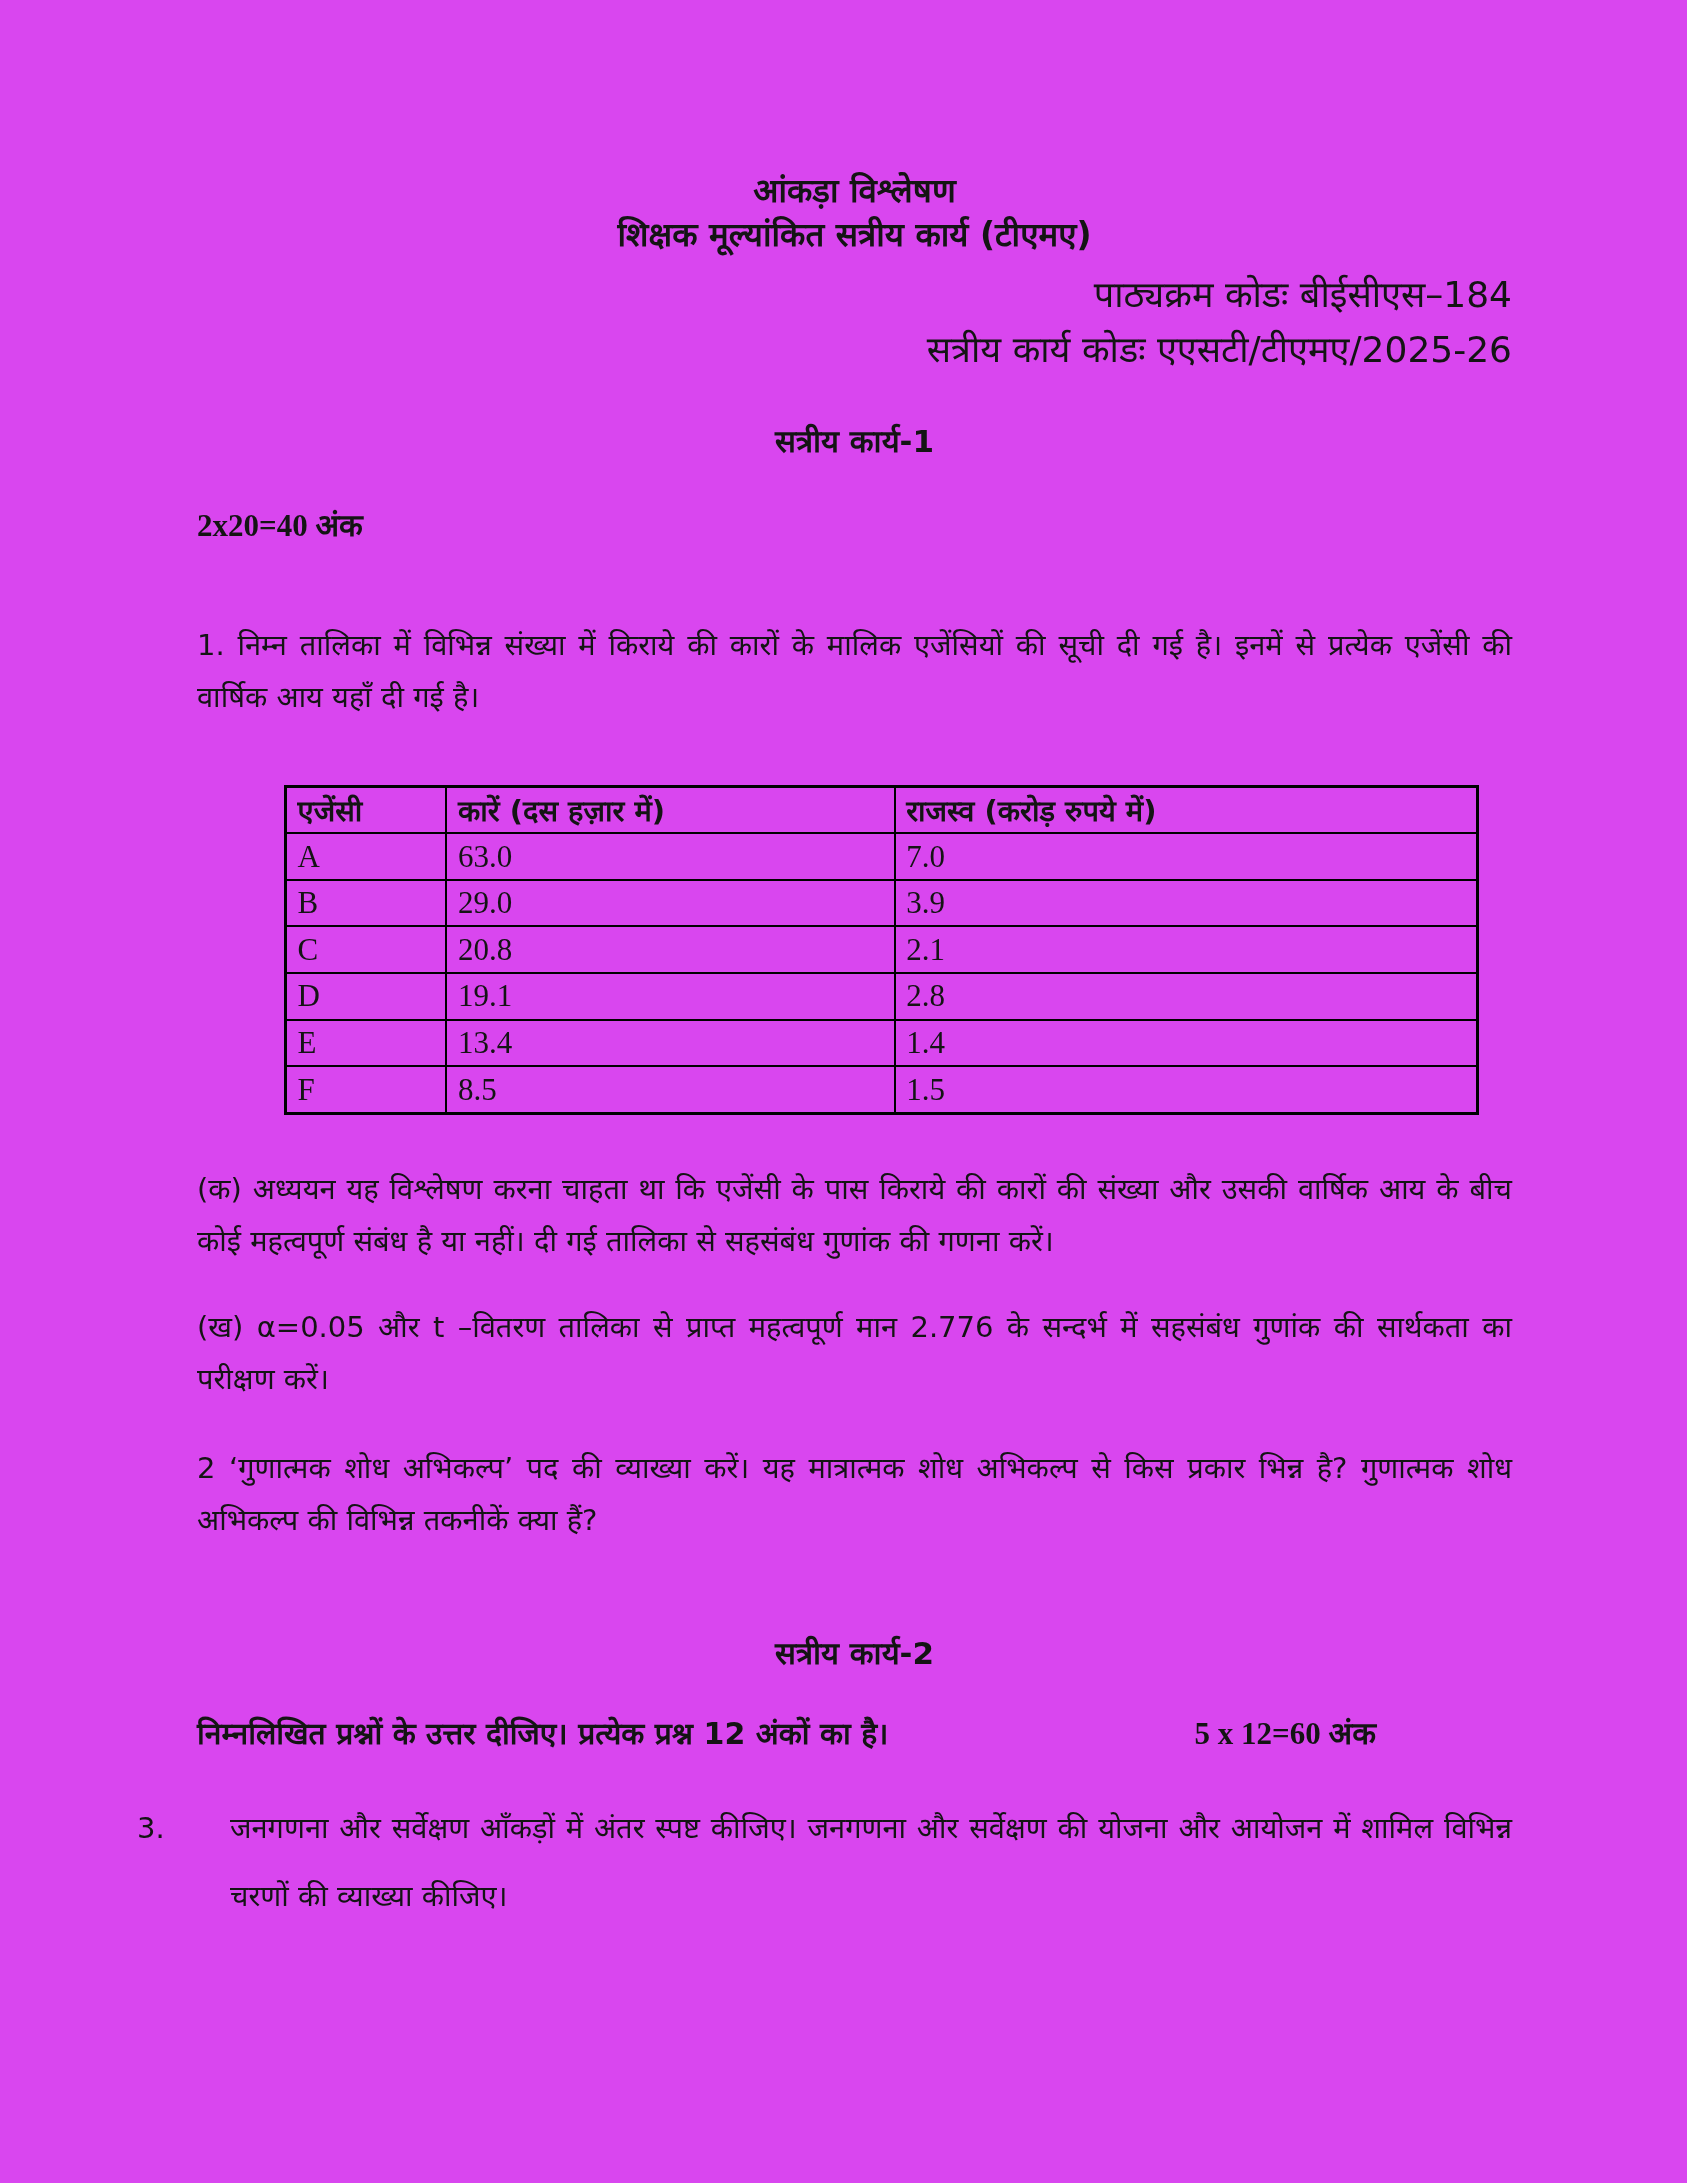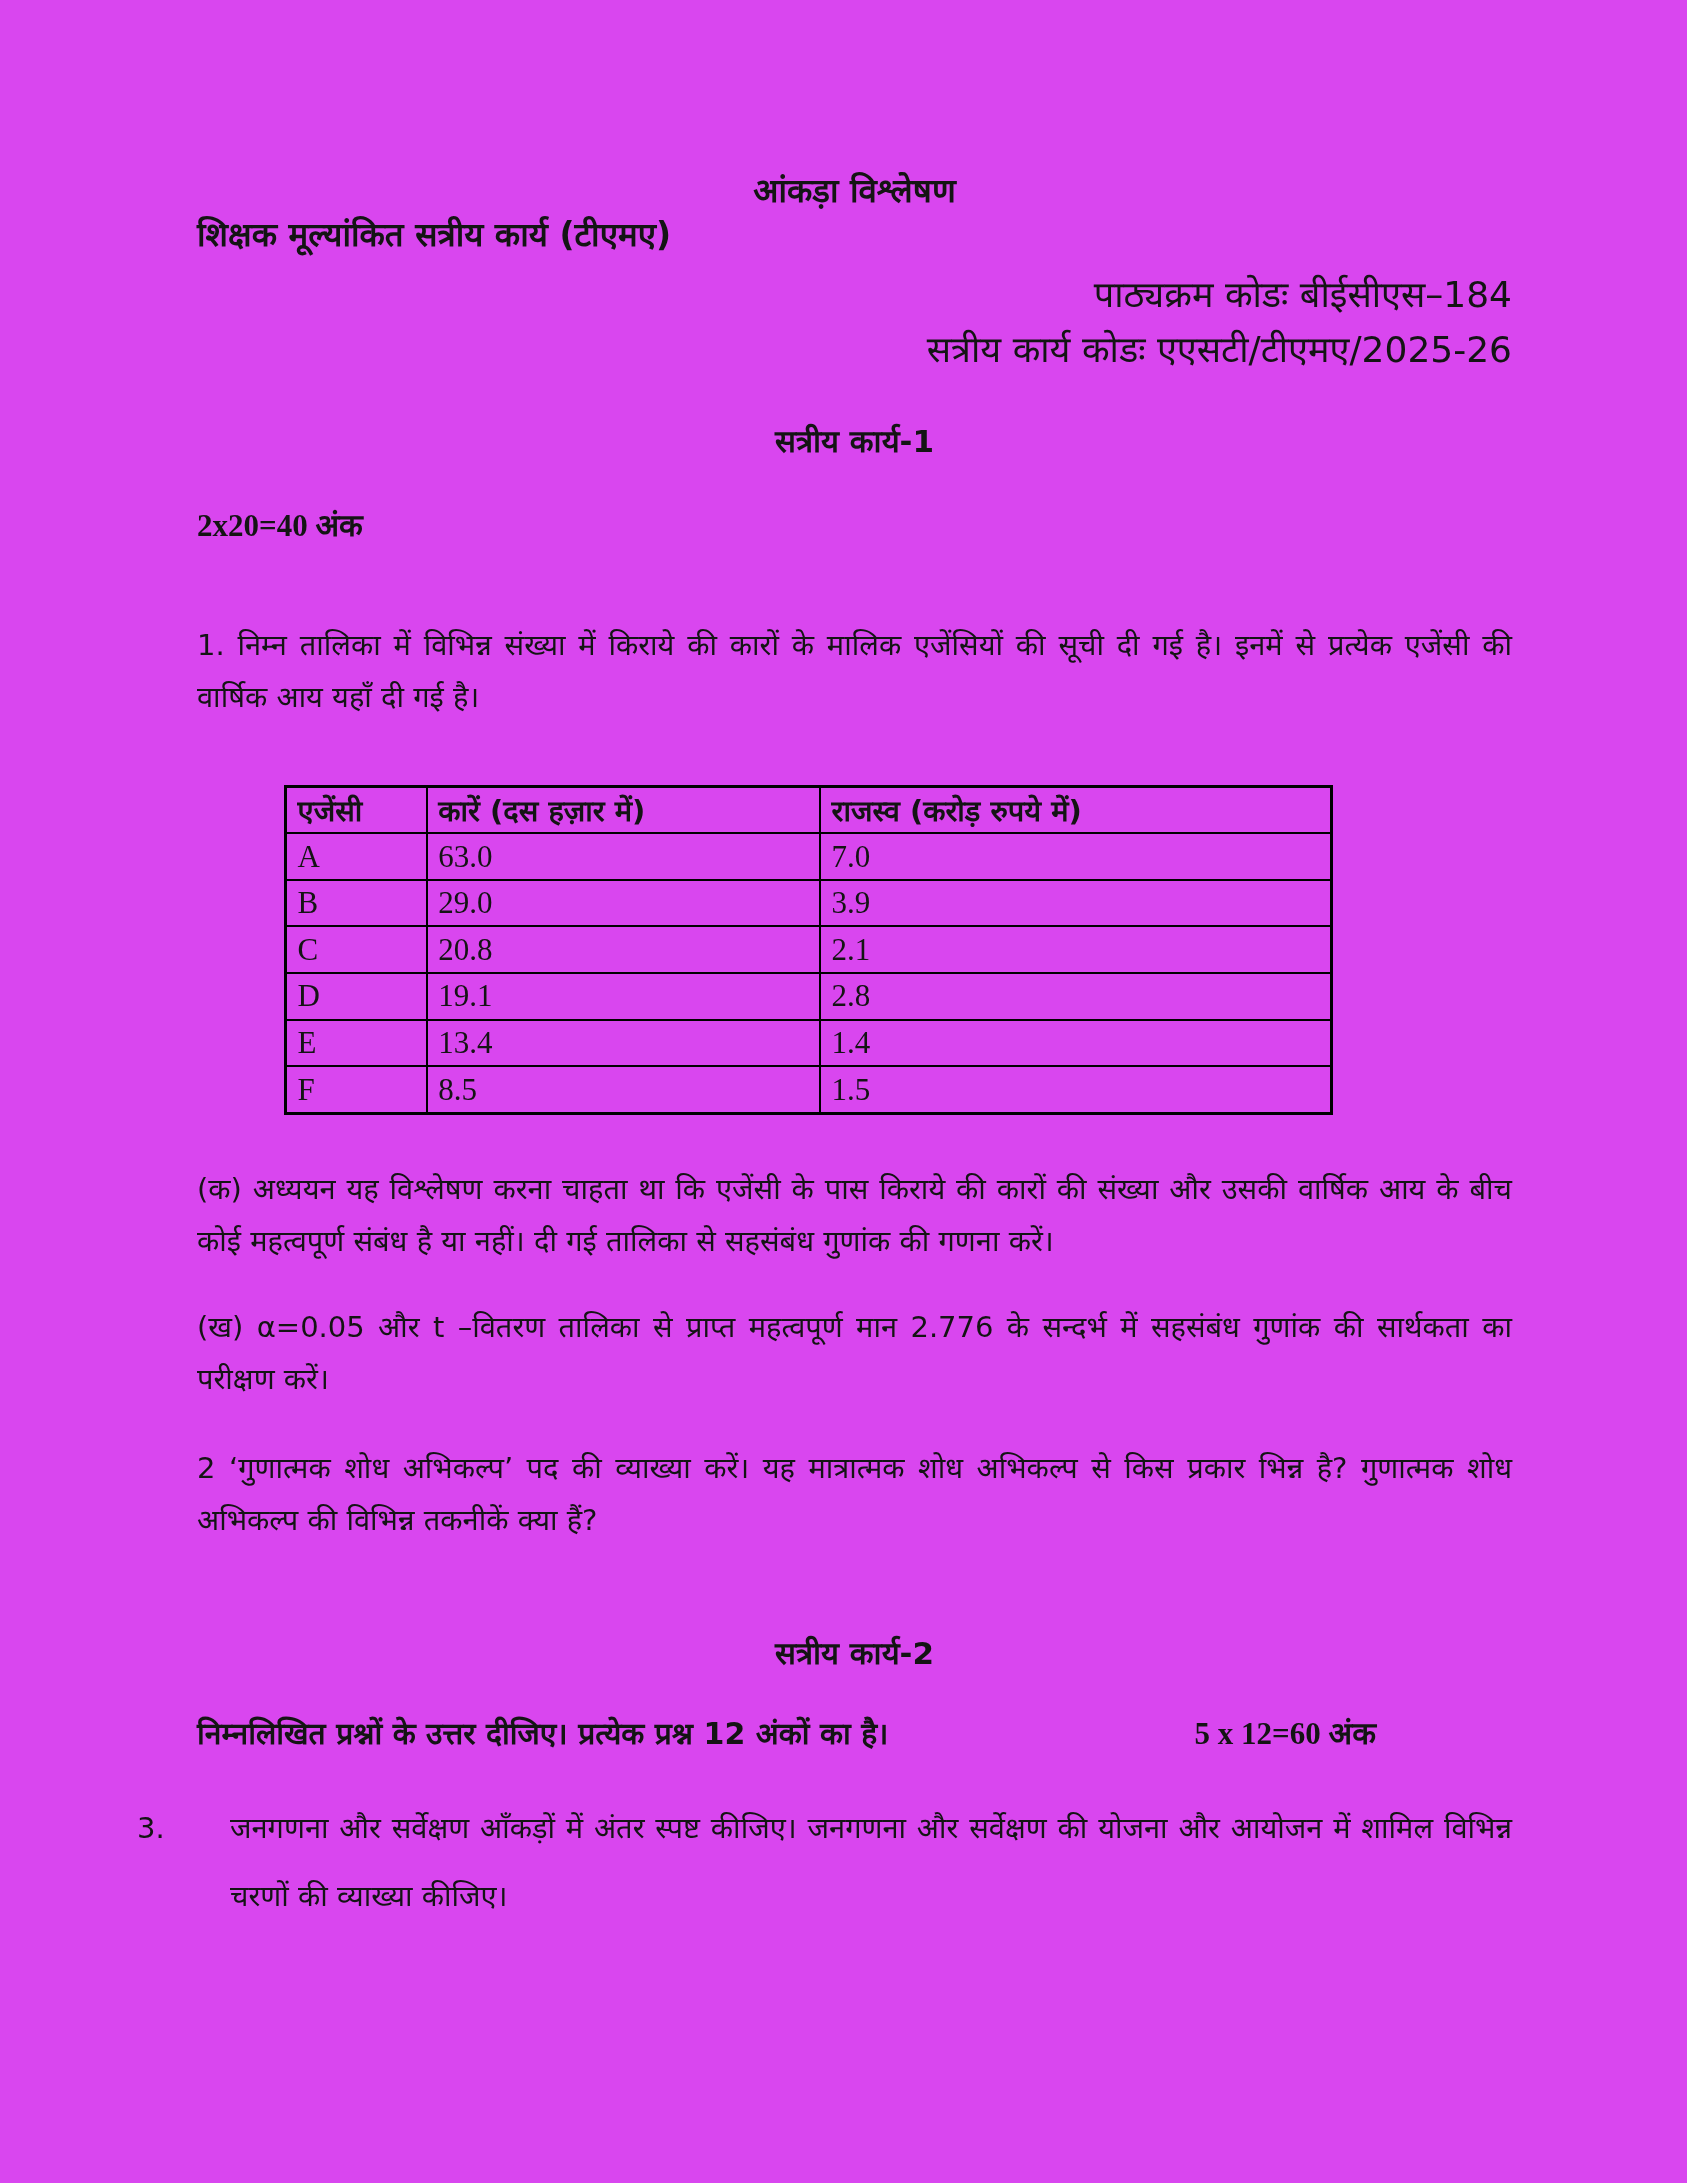--- a/index.html
+++ b/index.html
@@ -23,21 +23,21 @@
     padding-top: 169px;
     font-size: 33px;
     font-weight: 700;
     line-height: 1.32;
     text-align: center;
   }
   .doc-subtitle {
     font-size: 33px;
     font-weight: 700;
     line-height: 1.32;
-    text-align: left;
+    text-align: center;
   }
   .hdr-right {
     margin-top: 10.6px;
     font-size: 36px;
     line-height: 1.55;
     text-align: right;
   }
   .hdr-right .total-marks { font-weight: 700; }
 
   .section-heading {
@@ -71,21 +71,21 @@
     text-align: justify;
   }
   .q1  { margin-top: 74px; }
   .qa  { margin-top: 48px; }
   .qb  { margin-top: 34px; }
   .q2p { margin-top: 36px; }
 
   table.data-table {
     margin-top: 61px;
     margin-left: 87px;
-    width: 1049px;
+    width: 1195px;
     border-collapse: collapse;
     border: 3.3px solid #000;
     table-layout: fixed;
     padding-left: 6px;
   }
   table.data-table th, table.data-table td {
     border: 2.6px solid #000;
     height: 42px;
     padding: 1.3px 10.6px;
     vertical-align: middle;

